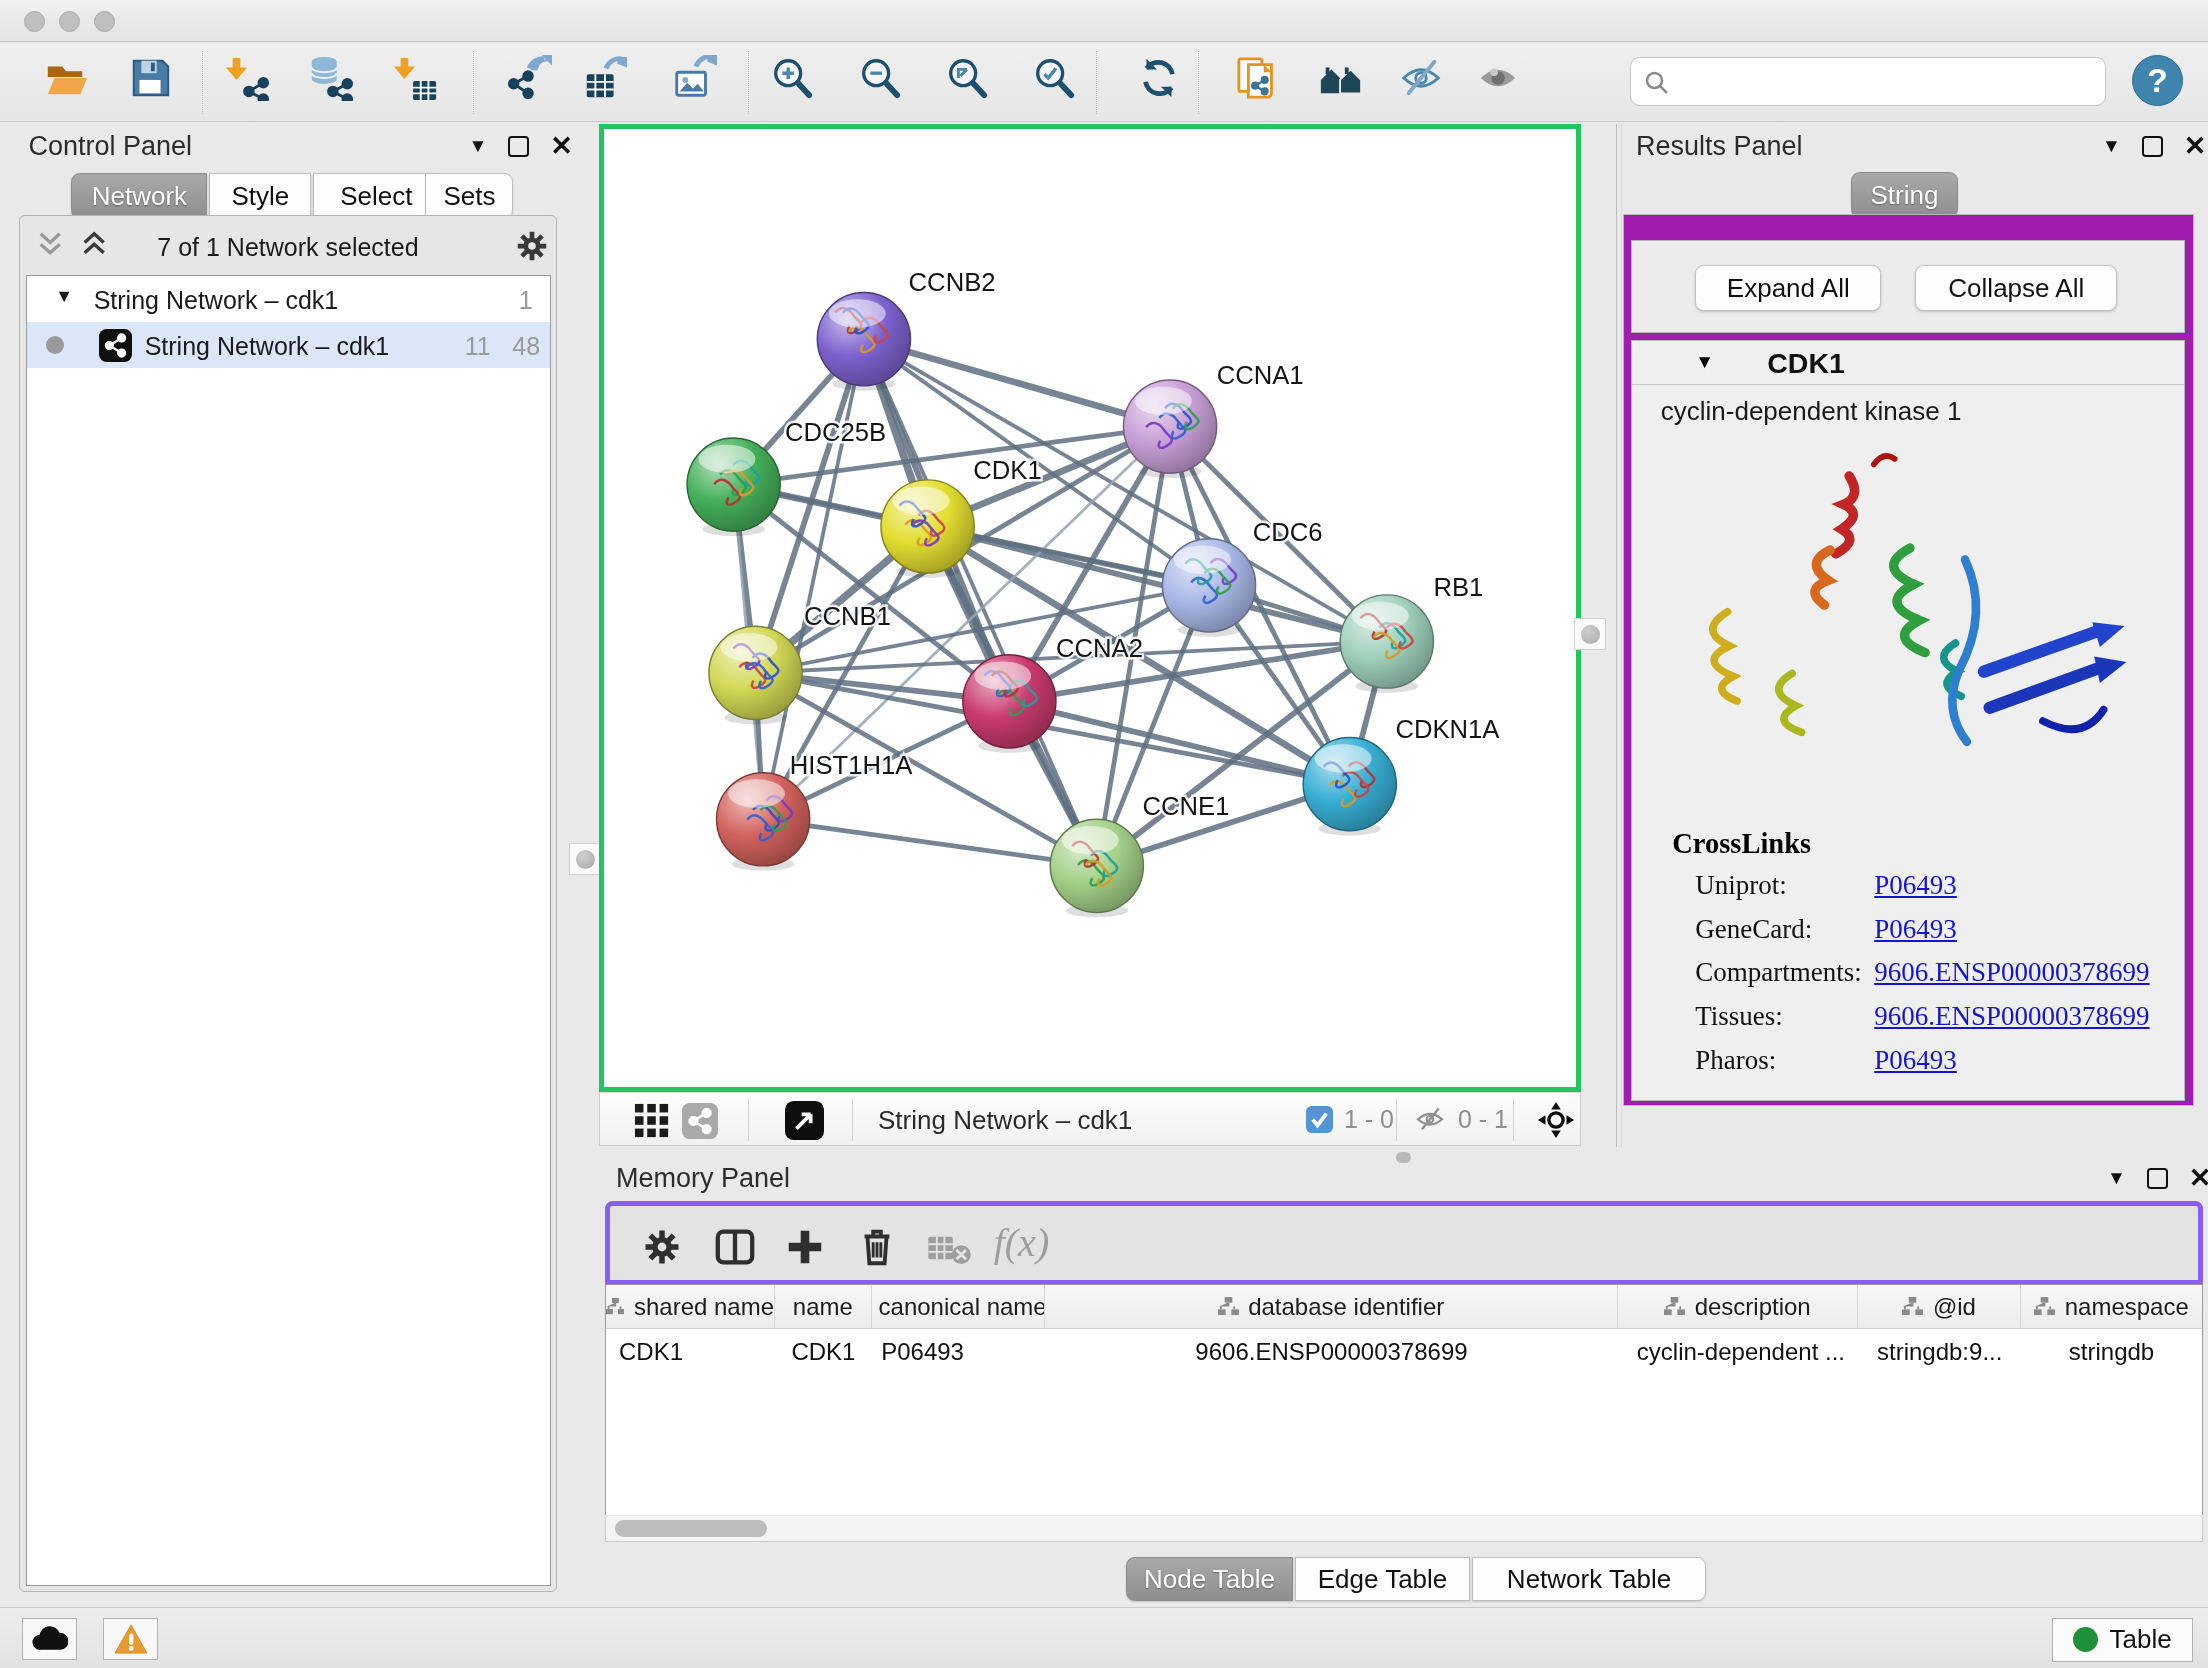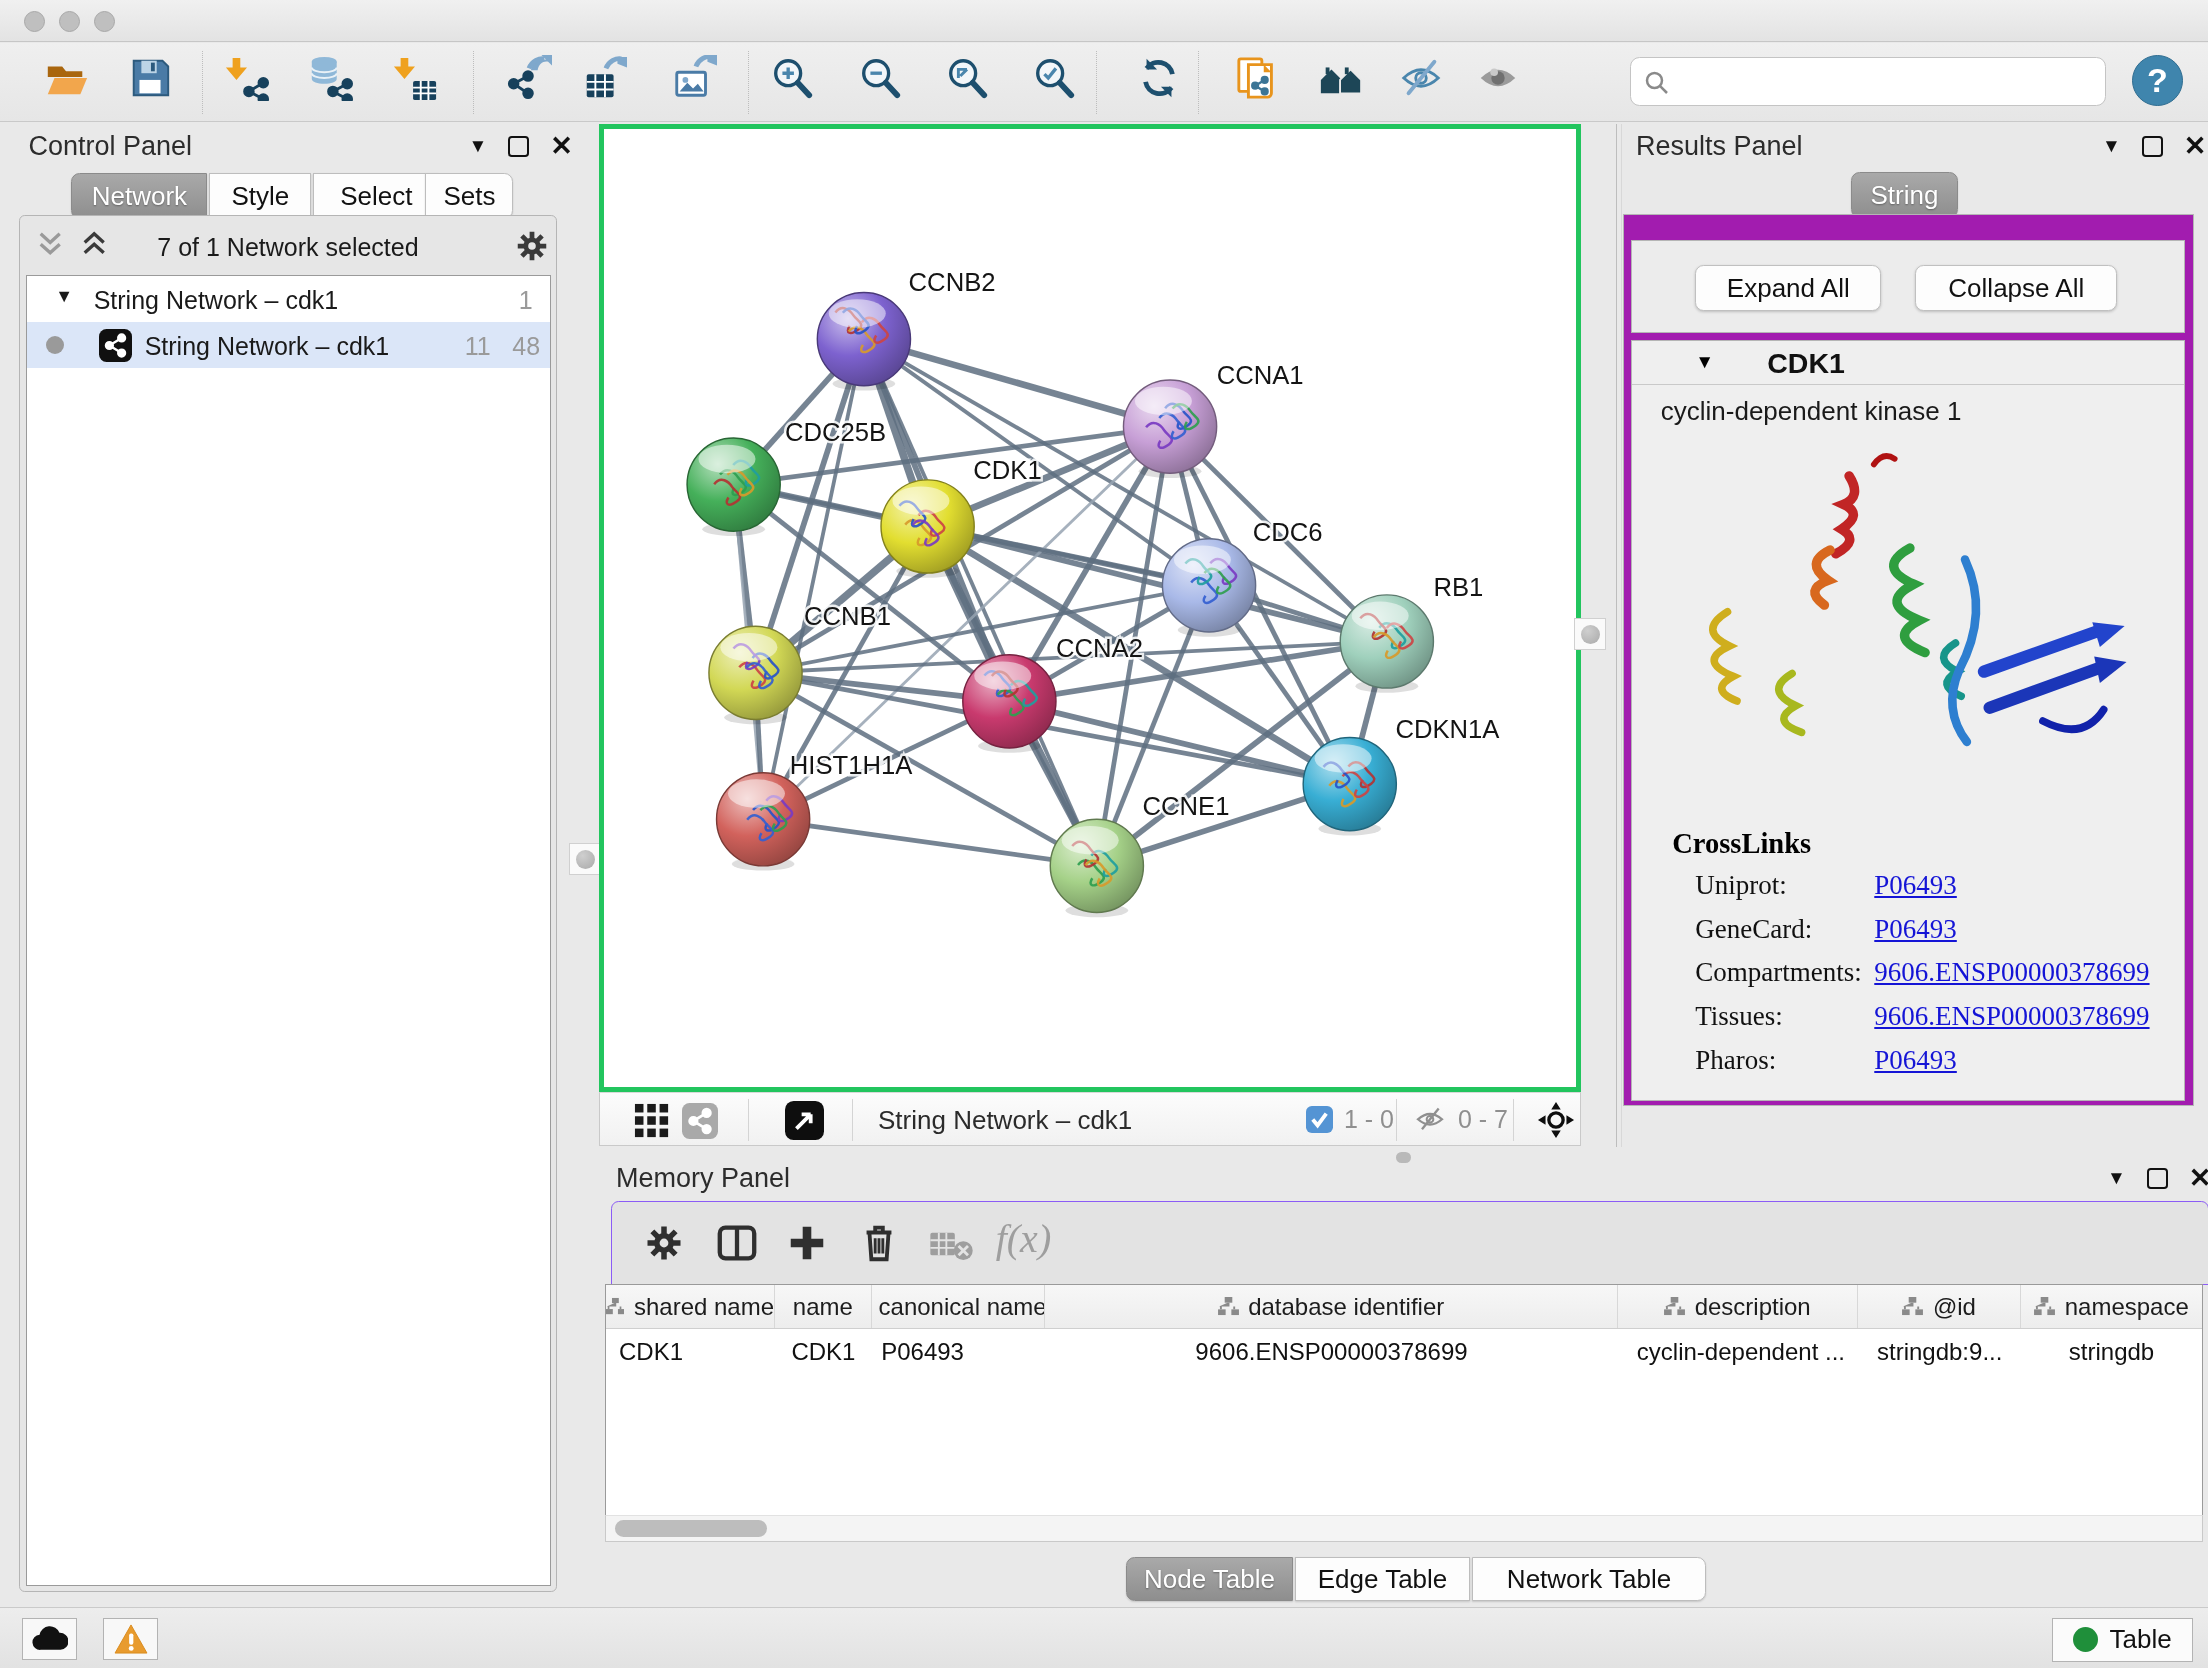--- a/index.html
+++ b/index.html
@@ -84,21 +84,21 @@
   #rp-cdk1-head { position:absolute; left:0; top:0; width:100%; height:44px;
     border-bottom:1px solid #c9c9c9; }
   #rp-desc { position:absolute; left:28.5px; top:55px; font-size:26px; color:#1a1a1a; }
   .serif { font-family:"Liberation Serif", serif; }
   .xl-label { font-size:27px; color:#111; }
   .xl-link { font-size:27px; color:#1414d6; text-decoration:underline; cursor:pointer; }
 
   
   #table-panel { position:absolute; left:599px; top:1156px; width:1609px; height:439px; }
   #tp-toolbar { position:absolute; left:5.7px; top:45px; width:1598px; height:84px;
-    background:#e3e3e3; border:1px solid #8b5cf6; border-radius:7.6px 7.6px 0 0;margin-left:6px; }
+    background:#e3e3e3; border:5px solid #8b5cf6; border-radius:7.6px 7.6px 0 0; }
   #tp-table { position:absolute; left:5.7px; top:128px; width:1598px; height:257px;
     background:#fff; border:1px solid #9a9a9a; overflow:hidden; }
   .th-row { display:flex; height:44px; background:linear-gradient(#f7f7f7,#ededed);
     border-bottom:1.9px solid #cfcfcf; }
   .th { display:flex; align-items:center; justify-content:center; gap:9.5px;
     font-size:24px; color:#1c1c1c; border-right:1px solid #d8d8d8; overflow:hidden; white-space:nowrap; }
   .td-row { display:flex; height:44px; }
   .td { font-size:24px; color:#111; padding-top:8.6px; overflow:hidden; white-space:nowrap; }
   #tp-hscroll { position:absolute; left:5.7px; top:359px; width:1598px; height:27px;
     background:#f4f4f4; border:1px solid #c9c9c9; border-top:1px solid #e2e2e2; }
@@ -600,21 +600,21 @@
       <rect width="28" height="28" rx="6" fill="#5494d4"></rect>
       <path d="M7 14l5 6 9-12" stroke="#fff" stroke-width="4" fill="none"></path>
     </svg>
   <span class="nb-count" style="left:744px">1 - 0</span>
   <span class="nb-sep" style="left:796px"></span>
   <svg class="abs" style="left:814px;top:12.4px" width="32" height="28.5" viewBox="0 0 48 42">
       <path d="M6 21q18-16 36 0q-18 16-36 0z" fill="none" stroke="#8f8f8f" stroke-width="3.5"></path>
       <circle cx="24" cy="21" r="5" fill="none" stroke="#8f8f8f" stroke-width="3"></circle>
       <path d="M12 36L37 5" stroke="#8f8f8f" stroke-width="3.5"></path>
     </svg>
-  <span class="nb-count" style="left:858px">0 - 7</span>
+  <span class="nb-count" style="left:858px">0 - 1</span>
   <span class="nb-sep" style="left:913px"></span>
   <svg class="abs" style="left:937px;top:7.6px" width="38" height="38" viewBox="0 0 40 40">
       <circle cx="20" cy="20" r="7.5" fill="none" stroke="#0e0e0e" stroke-width="3.5"></circle>
       <g fill="#0e0e0e">
         <path d="M20 1l5 8H15zM39 20l-8 5V15zM20 39l-5-8h10zM1 20l8-5v10z"></path>
       </g>
     </svg>
 </div>
 <div id="hsplit-dot"></div>
 

